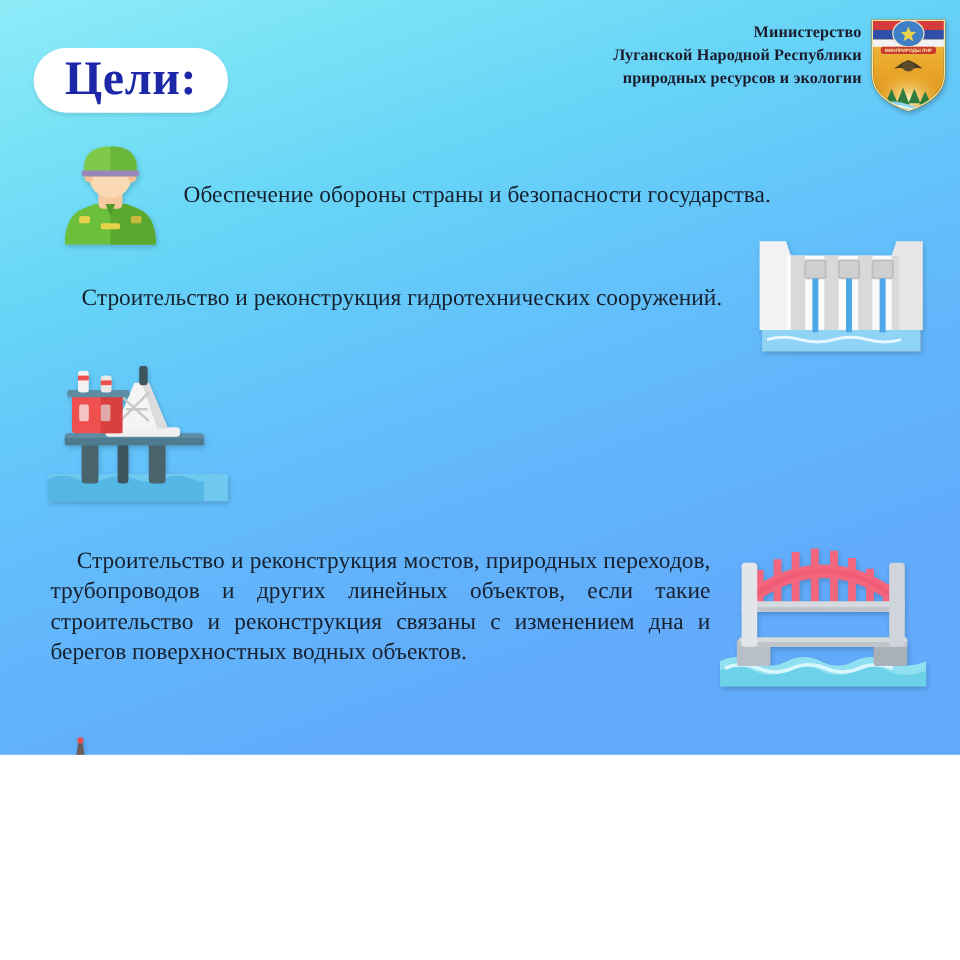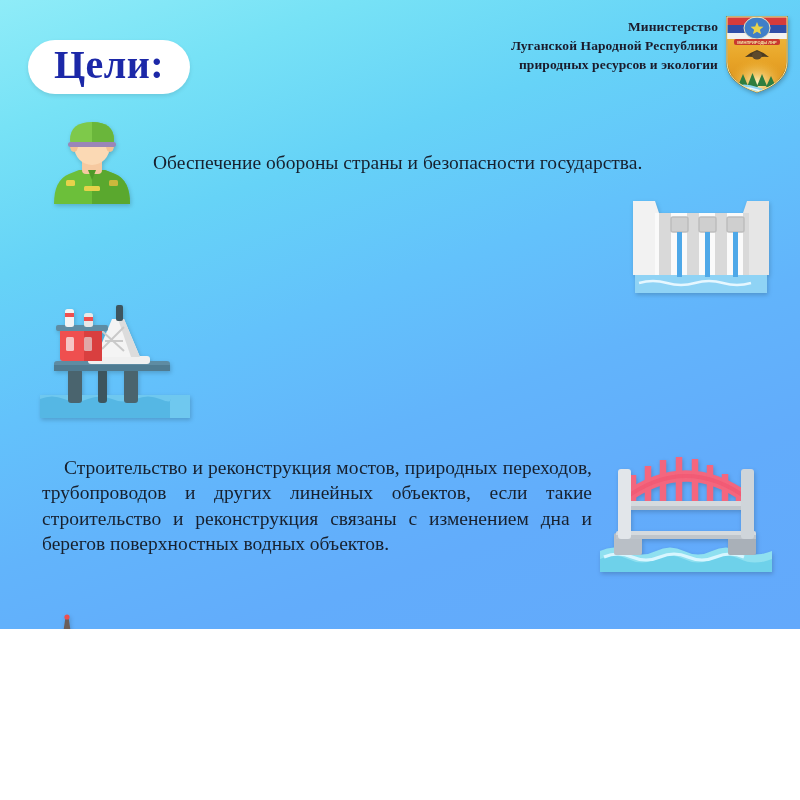--- a/index.html
+++ b/index.html
@@ -178,20 +178,21 @@
       <rect x="24" y="30" width="48" height="5" rx="2.5" fill="#9a86b8"></rect>
       <rect x="22" y="68" width="9" height="6" rx="1.5" fill="#e6d24a"></rect>
       <rect x="65" y="68" width="9" height="6" rx="1.5" fill="#cbb83c"></rect>
       <rect x="40" y="74" width="16" height="5" rx="1.5" fill="#e6d24a"></rect>
       <path d="M44 58 l4 10 l4-10Z" fill="#4f9a28"></path>
     </svg>
   </div>
 
   <div class="txt" id="txt-defense">Обеспечение обороны страны и безопасности государства.</div>
 
+  <div class="txt" id="txt-hydro">Строительство и реконструкция гидротехнических сооружений.</div>
 
   <div class="icon" id="icon-dam">
     <svg viewBox="0 0 152 100">
       <rect x="10" y="74" width="132" height="26" fill="#bfa9a4"></rect>
       <rect x="10" y="82" width="132" height="18" fill="#8fd3f5"></rect>
       <path d="M14 90 q14-4 28 0 q14 4 28 0 q14-4 28 0 q14 4 28 0" stroke="#e6f7ff" stroke-width="2.4" fill="none"></path>
       <path d="M8 8 h22 l4 12 v62 H8Z" fill="#f2f2f2"></path>
       <path d="M122 8 h22 v74 h-26 v-62Z" fill="#e6e6e6"></path>
       <path d="M30 20 h92 v62 H30Z" fill="#fafafa"></path>
       <g fill="#d9d9d9">

